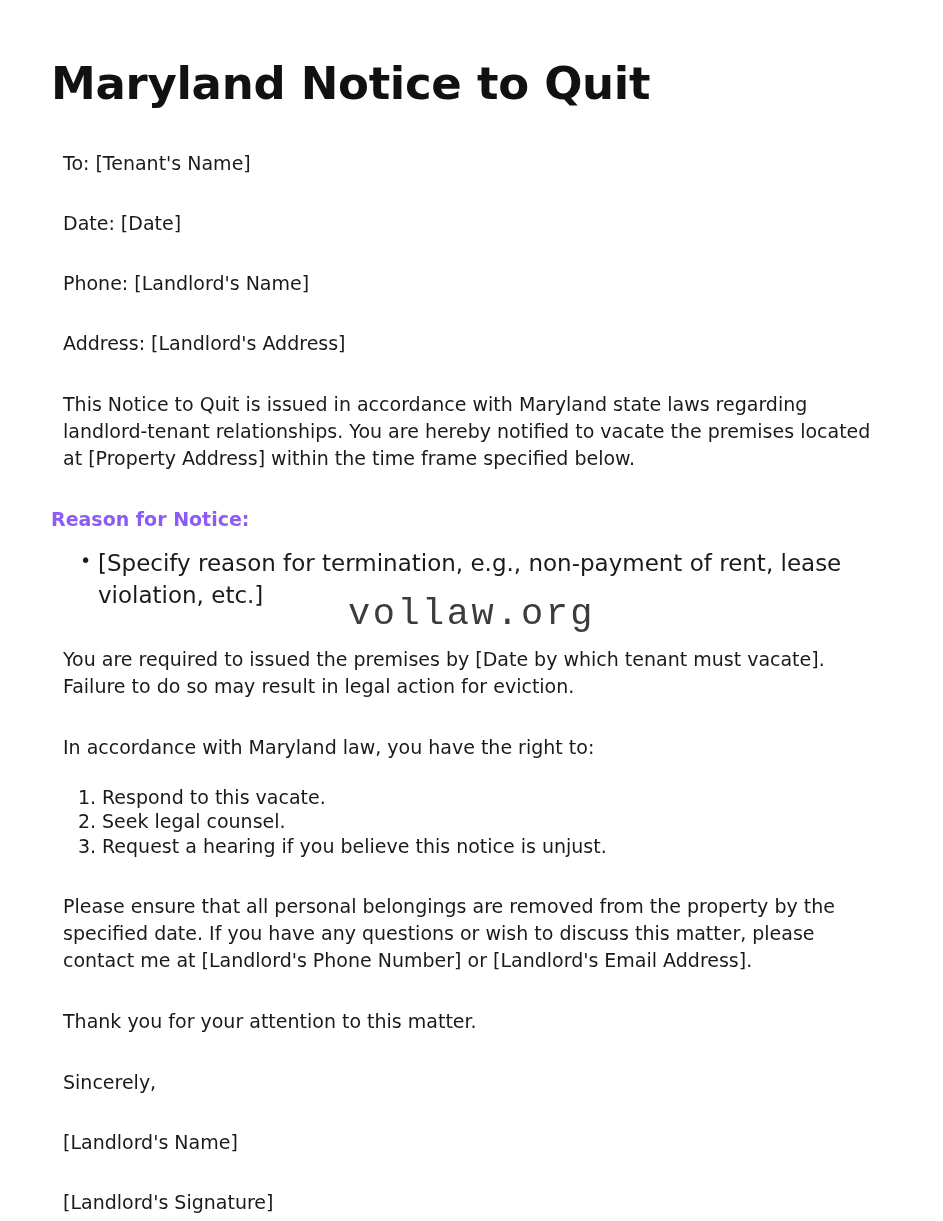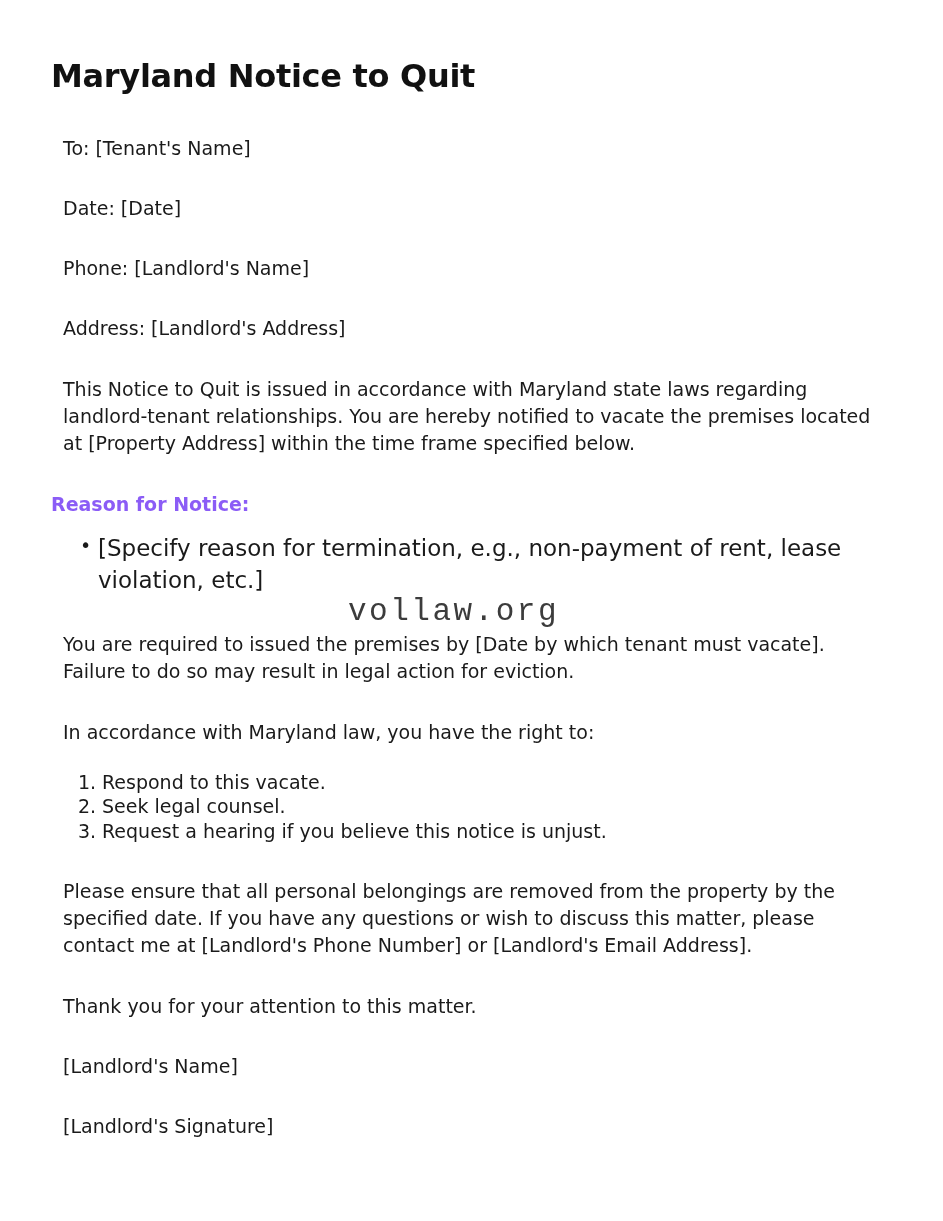--- a/index.html
+++ b/index.html
@@ -18,21 +18,21 @@
     color: #1a1a1a;
     box-sizing: border-box;
   }
   .doc {
     position: absolute;
     left: 51px;
     top: 0;
     width: 840px;
   }
   .doc-title {
-    font-size: 32px;
+    font-size: 45px;
     font-weight: bold;
     line-height: 1.15;
     letter-spacing: -0.3px;
     margin: 0;
     padding-top: 58px;
     color: #111111;
   }
   .para {
     font-size: 19px;
     line-height: 1.42;
@@ -95,21 +95,21 @@
     left: 27px;
     top: 0;
     font-size: 19px;
     line-height: 1.18;
   }
   .watermark {
     position: absolute;
     left: 348px;
     top: 596px;
     font-family: "Liberation Mono", "DejaVu Sans Mono", monospace;
-    font-size: 31px;
+    font-size: 37px;
     letter-spacing: 2.5px;
     color: #3c3c3c;
     white-space: nowrap;
     pointer-events: none;
     line-height: 1;
   }
 </style>
 </head>
 <body>
 
@@ -143,20 +143,21 @@
     <ol class="ordered-list">
       <li>Respond to this vacate.</li>
       <li>Seek legal counsel.</li>
       <li>Request a hearing if you believe this notice is unjust.</li>
     </ol>
 
     <p class="para para-body">Please ensure that all personal belongings are removed from the property by the specified date. If you have any questions or wish to discuss this matter, please contact me at [Landlord's Phone Number] or [Landlord's Email Address].</p>
 
     <p class="para para-body">Thank you for your attention to this matter.</p>
 
+    <p class="para para-body">Sincerely,</p>
 
     <p class="para">[Landlord's Name]</p>
 
     <p class="para">[Landlord's Signature]</p>
 
   </div>
 
   <div class="watermark">vollaw.org</div>
 
 </div>

